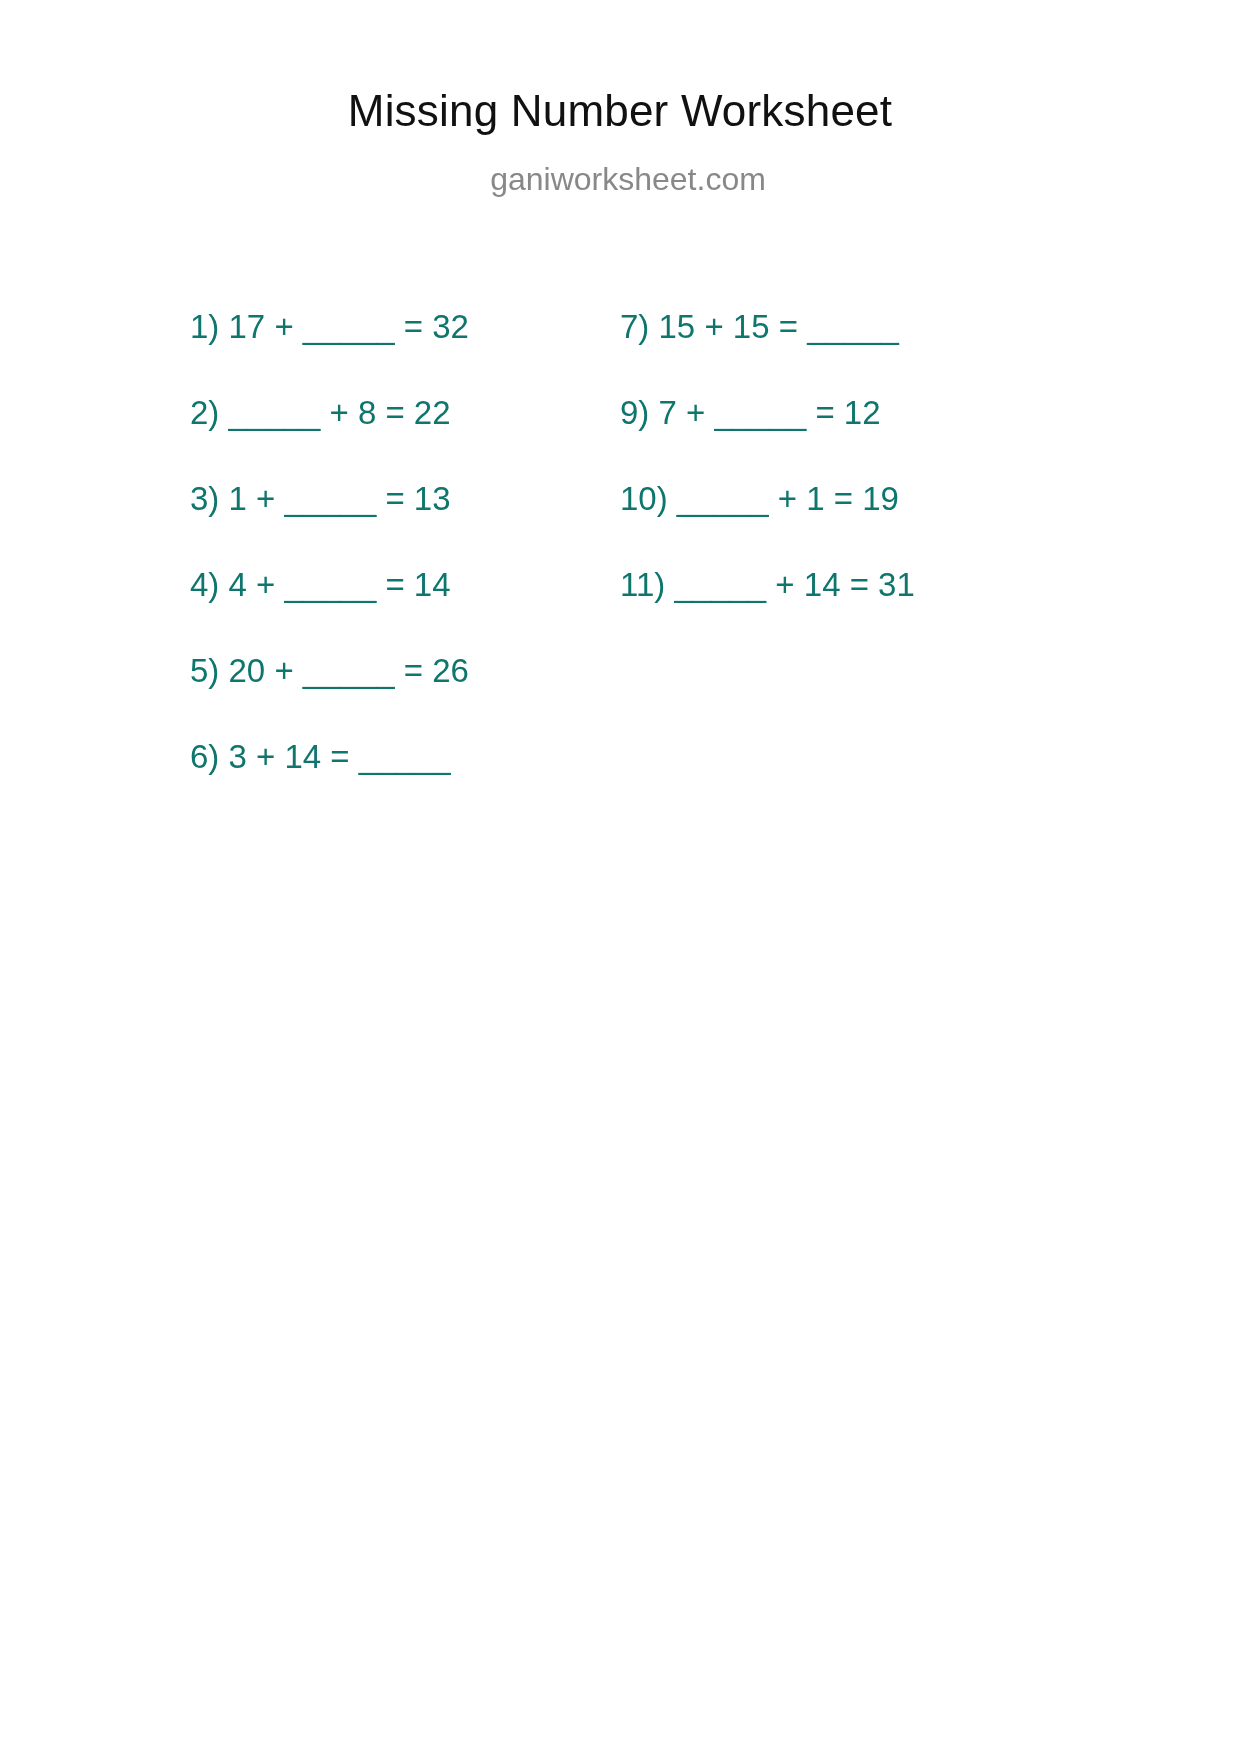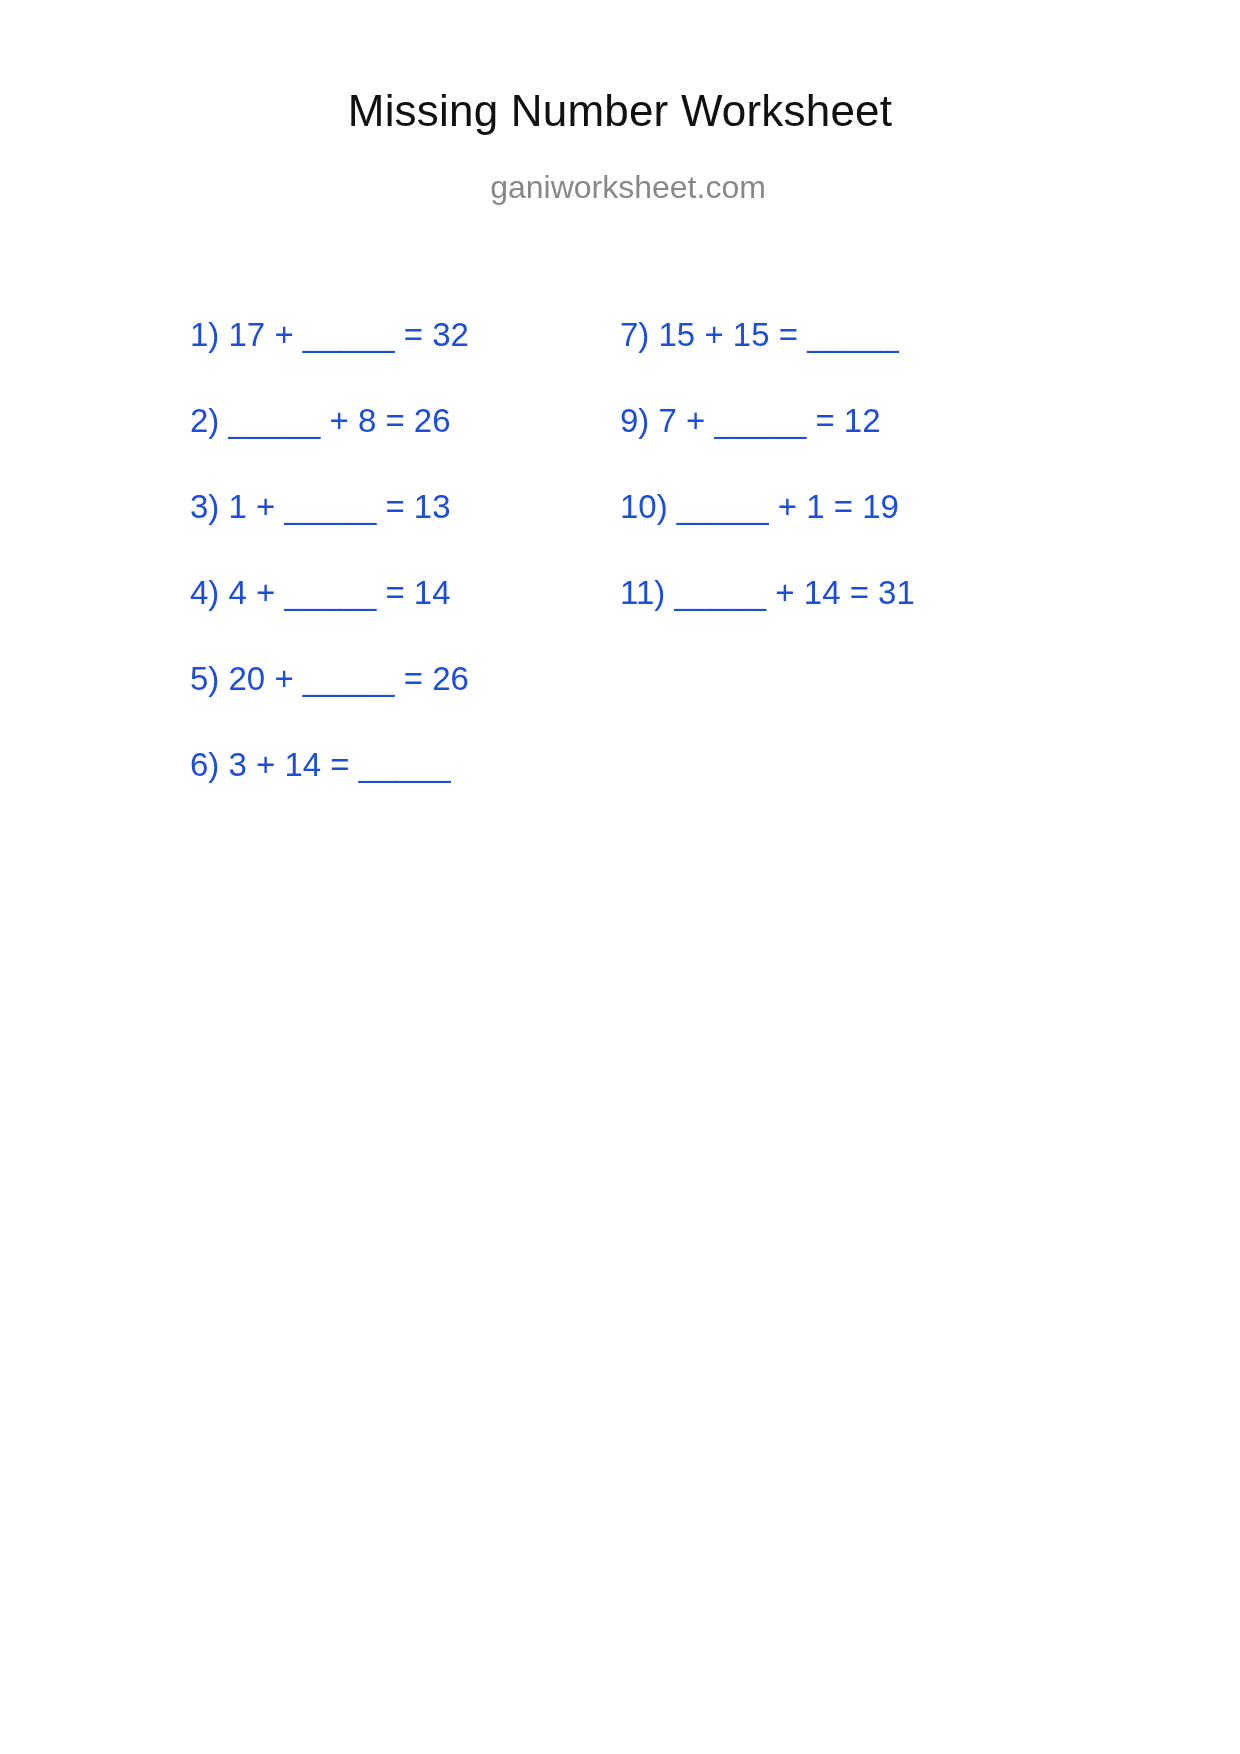--- a/index.html
+++ b/index.html
@@ -28,21 +28,21 @@
     color: #111111;
     letter-spacing: 0.2px;
     margin: 0;
     padding-top: 88px;
     line-height: 1.05;
   }
   .subtitle {
     text-align: center;
     font-size: 32px;
     color: #888888;
-    margin: 16px;
+    margin: 8px;
     padding-top: 20px;
     line-height: 1.1;
     padding-left: 16px;
   }
   .problems {
     margin-top: 86px;
     display: flex;
     flex-direction: row;
     padding-left: 190px;
     box-sizing: border-box;
@@ -58,42 +58,42 @@
     width: 420px;
     margin-left: 120px;
   }
   .problem {
     font-size: 33px;
     line-height: 1.0;
     height: 86px;
     display: flex;
     align-items: center;
     white-space: nowrap;
-    color: #1d4ed8;
+    color: #0f766e;
   }
   .col-left .problem {
     justify-content: flex-start;
   }
   .col-right .problem {
     justify-content: flex-start;
   }
 </style>
 </head>
 <body>
 
 <div class="sheet">
 
   <h1 class="title">Missing Number Worksheet</h1>
   <div class="subtitle">ganiworksheet.com</div>
 
   <div class="problems">
 
     <div class="col col-left">
       <div class="problem">1) 17 + _____ = 32</div>
-      <div class="problem">2) _____ + 8 = 26</div>
+      <div class="problem">2) _____ + 8 = 22</div>
       <div class="problem">3) 1 + _____ = 13</div>
       <div class="problem">4) 4 + _____ = 14</div>
       <div class="problem">5) 20 + _____ = 26</div>
       <div class="problem">6) 3 + 14 = _____</div>
     </div>
 
     <div class="col col-right">
       <div class="problem">7) 15 + 15 = _____</div>
       <div class="problem">9) 7 + _____ = 12</div>
       <div class="problem">10) _____ + 1 = 19</div>

